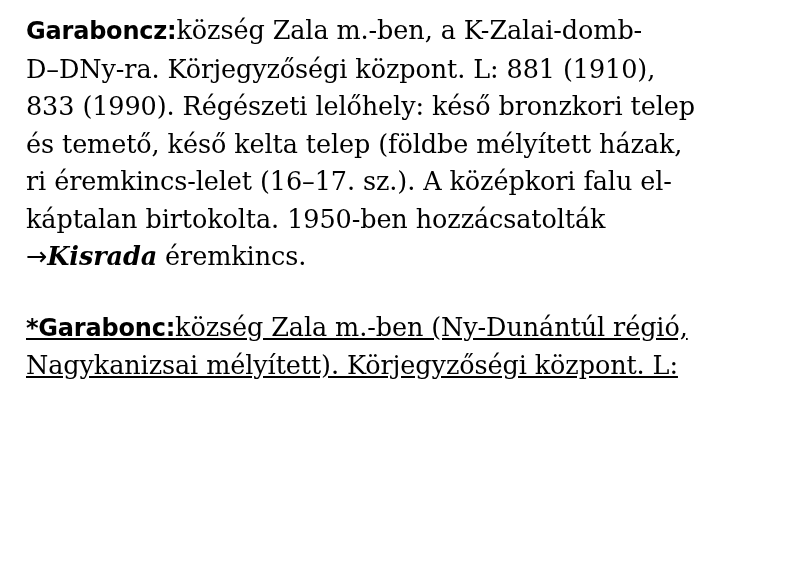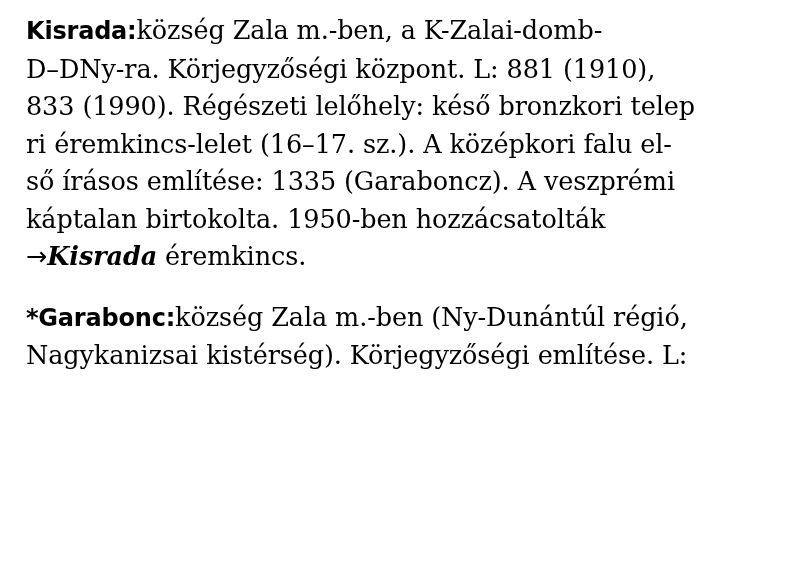--- a/index.html
+++ b/index.html
@@ -27,21 +27,22 @@
     line-height: 37.5px;
     text-align: justify;
     text-justify: inter-word;
     letter-spacing: -0.1px;
     word-spacing: 0px;
   }
   .entry.first {
     margin: 0;
   }
   .entry.second {
-    margin: 23px 0 0 0;
+    margin: 33px 0 0 0;
+    text-decoration: underline;
   }
   .headword {
     font-family: "DejaVu Sans", sans-serif;
     font-weight: bold;
     font-size: 24px;
     letter-spacing: -0.2px;
   }
   .ital {
     font-style: italic;
     font-weight: bold;
@@ -64,32 +65,32 @@
     display: block;
     white-space: pre;
   }
 </style>
 </head>
 <body>
 
 <div class="page">
 
   <div class="entry first">
-    <span class="line nojust"><span class="headword">Kisrada:</span><span>község Zala m.-ben, a K-Zalai-domb-</span></span>
+    <span class="line nojust"><span class="headword">Garaboncz:</span><span>község Zala m.-ben, a K-Zalai-domb-</span></span>
     <span class="line nojust"><span>D–DNy-ra. Körjegyzőségi központ. L: 881 (1910),</span></span>
     <span class="line nojust"><span>833 (1990). Régészeti lelőhely: késő bronzkori telep</span></span>
+    <span class="line nojust"><span>és temető, késő kelta telep (földbe mélyített házak,</span></span>
     <span class="line nojust"><span>ri éremkincs-lelet (16–17. sz.). A középkori falu el-</span></span>
-    <span class="line nojust"><span>ső írásos említése: 1335 (Garaboncz). A veszprémi</span></span>
     <span class="line just">
       <span>káptalan</span>
       <span>birtokolta.</span>
       <span>1950-ben</span>
       <span>hozzácsatolták</span>
     </span>
     <span class="line nojust"><span class="arrow">→</span><span class="ital">Kisrada</span><span> éremkincs.</span></span>
   </div>
 
   <div class="entry second">
     <span class="line nojust"><span class="headword">*Garabonc:</span><span>község Zala m.-ben (Ny-Dunántúl régió,</span></span>
-    <span class="line nojust"><span>Nagykanizsai kistérség). Körjegyzőségi említése. L:</span></span>
+    <span class="line nojust"><span>Nagykanizsai mélyített). Körjegyzőségi központ. L:</span></span>
   </div>
 
 </div>
 
 </body></html>

